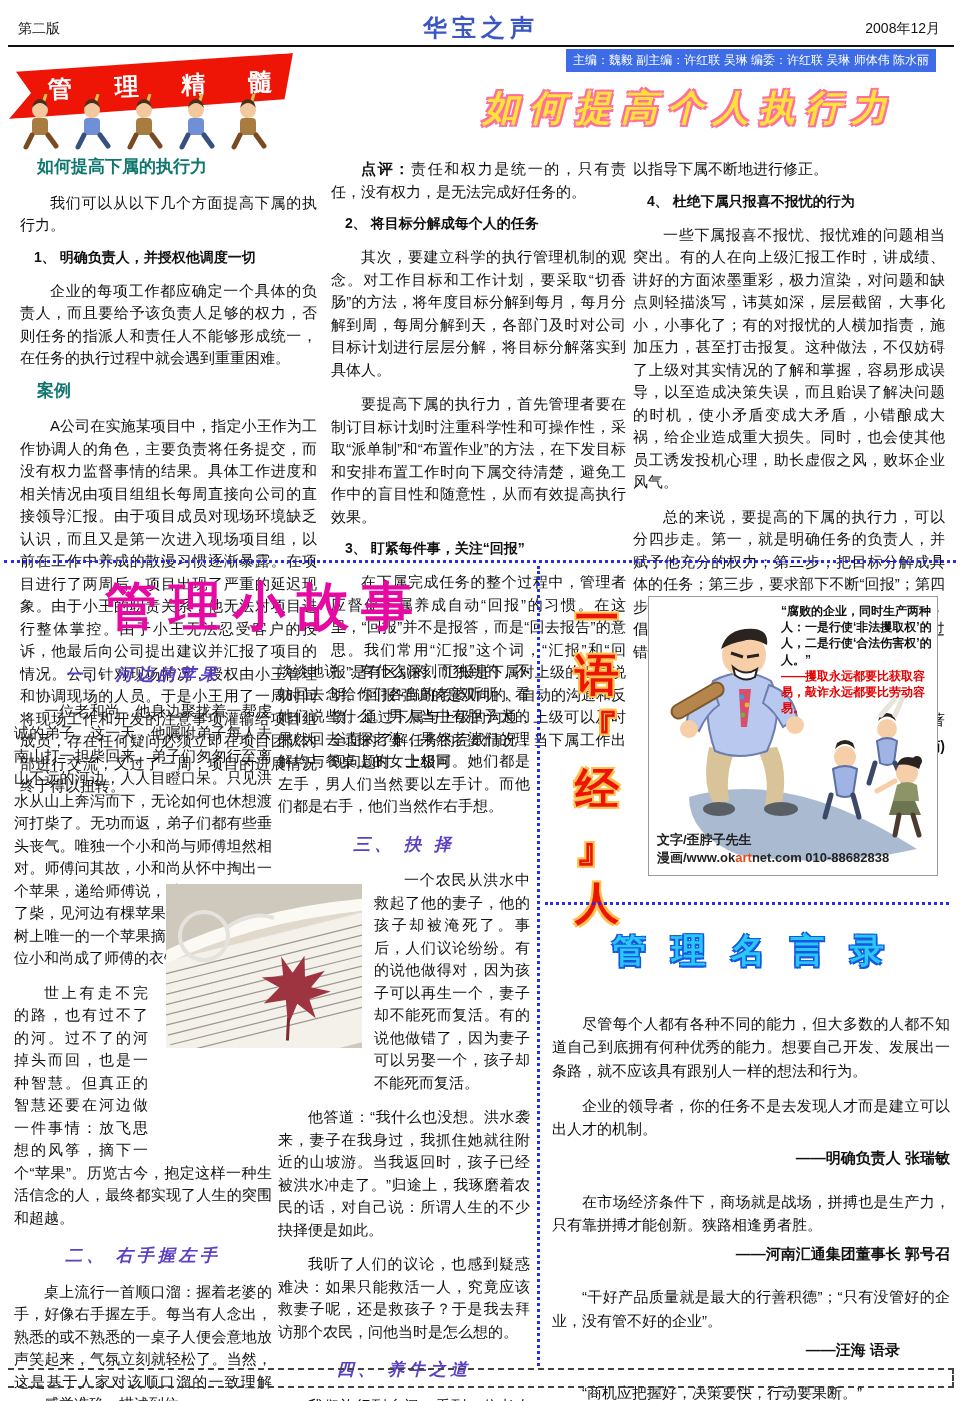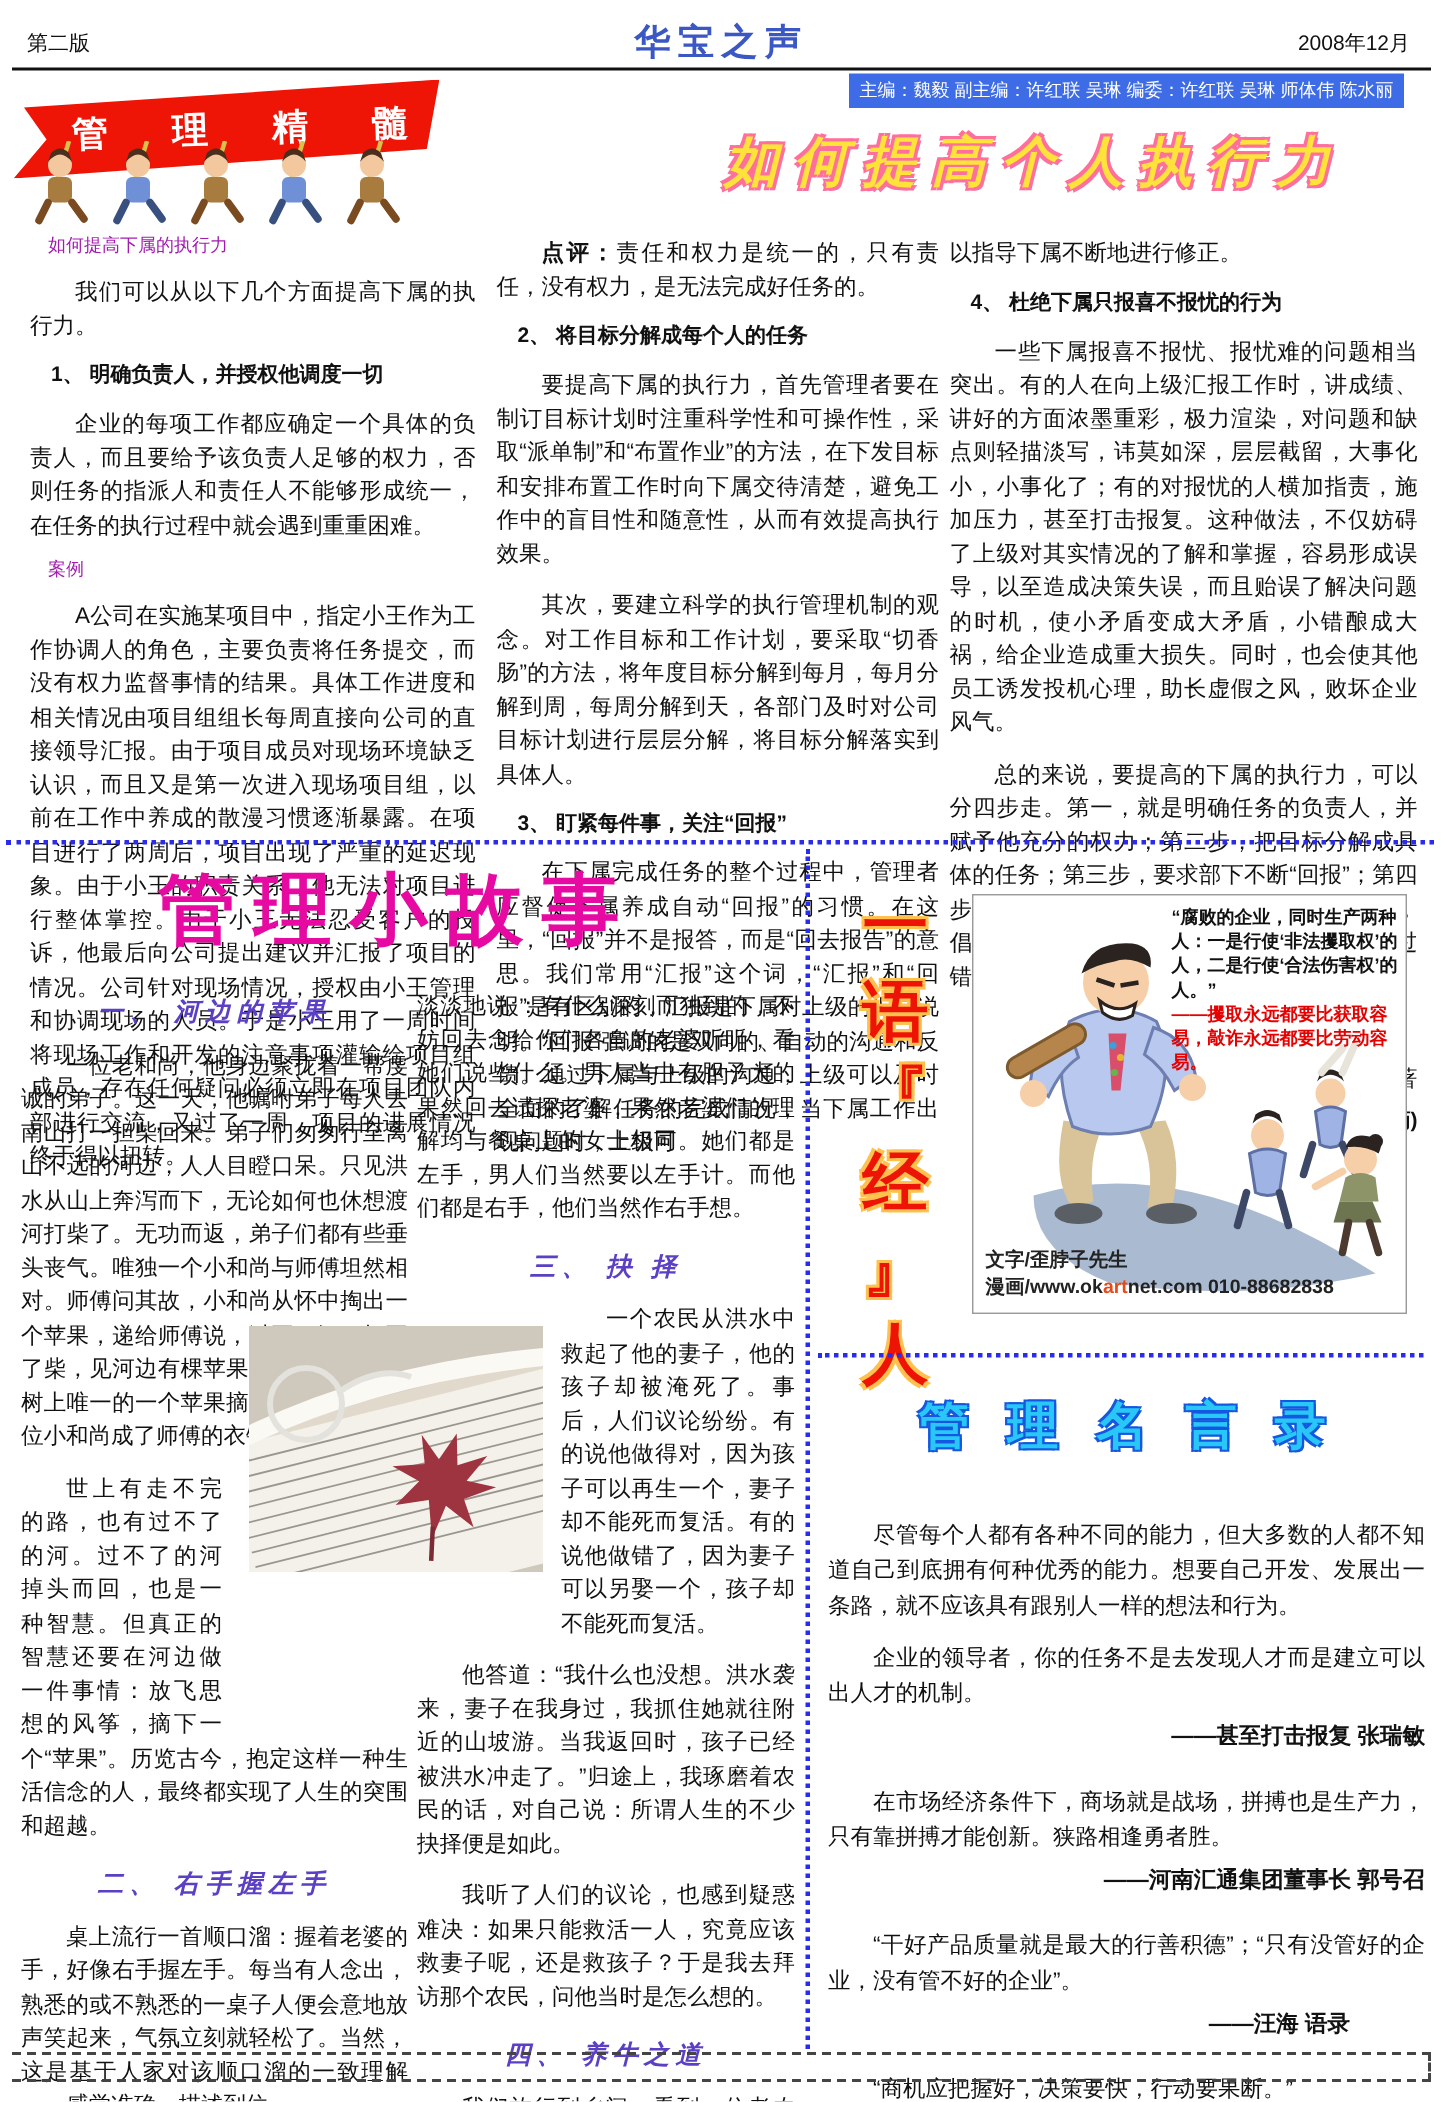--- a/index.html
+++ b/index.html
@@ -29,21 +29,21 @@
             font-style:italic;letter-spacing:10px;color:#ffe23a;
             text-shadow:2px 2px 0 #ff6f9c,-2px -2px 0 #ff6f9c,2px -2px 0 #ff6f9c,-2px 2px 0 #ff6f9c;}
 
   
   .col{font-size:15px;line-height:1.5;text-align:justify;}
   .col1{left:20px;top:146px;width:297px;}
   .col2{left:331px;top:146px;width:295px;}
   .col3{left:633px;top:146px;width:312px;}
   .para{text-indent:2em;margin:12px 0 6px 0;}
   .subhead{font-weight:bold;font-size:14px;margin:10px 0 8px 0;text-indent:1em;}
-  .red-b{color:#a21caf;font-weight:normal;font-size:12px;margin:8px 0 6px 0;text-indent:1em;}
+  .red-b{color:#0f766e;font-weight:bold;font-size:17px;margin:8px 0 6px 0;text-indent:1em;}
   .lead-b{font-weight:bold;}
   .src-line{text-align:right;margin-top:46px;font-size:15px;}
   .credit-b{text-align:right;font-weight:bold;font-size:14px;margin-top:4px;}
 
   
   .hsep1{left:4px;top:560px;width:952px;border-top:3px dotted #2b2bee;}
   .vsep{left:537px;top:566px;height:800px;border-left:3px dotted #2b2bee;}
   .hsep2{left:545px;top:902px;width:404px;border-top:3px dotted #2b2bee;}
   .dash1{left:8px;top:1368px;width:946px;border-top:2px dashed #444;}
   .dash2{left:8px;top:1386px;width:946px;border-top:2px dashed #444;}
@@ -147,22 +147,22 @@
     <p class="para">我们可以从以下几个方面提高下属的执行力。</p>
     <div class="subhead">1、 明确负责人，并授权他调度一切</div>
     <p class="para">企业的每项工作都应确定一个具体的负责人，而且要给予该负责人足够的权力，否则任务的指派人和责任人不能够形成统一，在任务的执行过程中就会遇到重重困难。</p>
     <div class="red-b">案例</div>
     <p class="para">A公司在实施某项目中，指定小王作为工作协调人的角色，主要负责将任务提交，而没有权力监督事情的结果。具体工作进度和相关情况由项目组组长每周直接向公司的直接领导汇报。由于项目成员对现场环境缺乏认识，而且又是第一次进入现场项目组，以前在工作中养成的散漫习惯逐渐暴露。在项目进行了两周后，项目出现了严重的延迟现象。由于小王的职责关系，他无法对项目进行整体掌控。由于小王无法忍受客户的投诉，他最后向公司提出建议并汇报了项目的情况。公司针对现场情况，授权由小王管理和协调现场的人员。于是小王用了一周时间将现场工作和开发的注意事项灌输给项目组成员，存在任何疑问必须立即在项目团队内部进行交流，又过了一周，项目的进展情况终于得以扭转。</p>
   </div>
 
   <div class="abs col col2">
     <p class="para"><span class="lead-b">点评：</span><span>责任和权力是统一的，只有责任，没有权力，是无法完成好任务的。</span></p>
     <div class="subhead">2、 将目标分解成每个人的任务</div>
+    <p class="para">其次，要建立科学的执行管理机制的观念。对工作目标和工作计划，要采取“切香肠”的方法，将年度目标分解到每月，每月分解到周，每周分解到天，各部门及时对公司目标计划进行层层分解，将目标分解落实到具体人。</p>
     <p class="para">要提高下属的执行力，首先管理者要在制订目标计划时注重科学性和可操作性，采取“派单制”和“布置作业”的方法，在下发目标和安排布置工作时向下属交待清楚，避免工作中的盲目性和随意性，从而有效提高执行效果。</p>
-    <p class="para">其次，要建立科学的执行管理机制的观念。对工作目标和工作计划，要采取“切香肠”的方法，将年度目标分解到每月，每月分解到周，每周分解到天，各部门及时对公司目标计划进行层层分解，将目标分解落实到具体人。</p>
     <div class="subhead">3、 盯紧每件事，关注“回报”</div>
     <p class="para">在下属完成任务的整个过程中，管理者应督促下属养成自动“回报”的习惯。在这里，“回报”并不是报答，而是“回去报告”的意思。我们常用“汇报”这个词，“汇报”和“回报”是有区别的，汇报是下属对上级的汇总说明。“回报”强调的是双向的、自动的沟通和反馈。通过下属与上级的沟通，上级可以及时全面的了解任务的完成情况，当下属工作出现问题时，上级可</p>
   </div>
 
   <div class="abs col col3">
     <p class="para" style="text-indent:0;">以指导下属不断地进行修正。</p>
     <div class="subhead">4、 杜绝下属只报喜不报忧的行为</div>
     <p class="para">一些下属报喜不报忧、报忧难的问题相当突出。有的人在向上级汇报工作时，讲成绩、讲好的方面浓墨重彩，极力渲染，对问题和缺点则轻描淡写，讳莫如深，层层截留，大事化小，小事化了；有的对报忧的人横加指责，施加压力，甚至打击报复。这种做法，不仅妨碍了上级对其实情况的了解和掌握，容易形成误导，以至造成决策失误，而且贻误了解决问题的时机，使小矛盾变成大矛盾，小错酿成大祸，给企业造成重大损失。同时，也会使其他员工诱发投机心理，助长虚假之风，败坏企业风气。</p>
     <p class="para">总的来说，要提高的下属的执行力，可以分四步走。第一，就是明确任务的负责人，并赋予他充分的权力；第二步，把目标分解成具体的任务；第三步，要求部下不断“回报”；第四步，采取措施避免下属只报喜不报忧的行为，倡导下属尽量地检讨疏失、检讨损害、检讨过错，弄清问题的真相。</p>
     <div class="src-line">——转载自《赢在执行》余世维著</div>
@@ -288,21 +288,21 @@
       <div><span>漫画/www.ok</span><span class="artred">art</span><span>net.com  010-88682838</span></div>
     </div>
   </div>
 
   <div class="abs hsep2"></div>
 
   <div class="abs quotes-title">管 理 名 言 录</div>
   <div class="abs quotes">
     <p class="para">尽管每个人都有各种不同的能力，但大多数的人都不知道自己到底拥有何种优秀的能力。想要自己开发、发展出一条路，就不应该具有跟别人一样的想法和行为。</p>
     <p class="para">企业的领导者，你的任务不是去发现人才而是建立可以出人才的机制。</p>
-    <div class="q-attr">——甚至打击报复 张瑞敏</div>
+    <div class="q-attr">——明确负责人 张瑞敏</div>
     <p class="para">在市场经济条件下，商场就是战场，拼搏也是生产力，只有靠拼搏才能创新。狭路相逢勇者胜。</p>
     <div class="q-attr">——河南汇通集团董事长 郭号召</div>
     <p class="para">“干好产品质量就是最大的行善积德”；“只有没管好的企业，没有管不好的企业”。</p>
     <div class="q-attr" style="padding-right:50px;">——汪海 语录</div>
     <p class="para">“商机应把握好，决策要快，行动要果断。”</p>
     <div class="q-attr center">——上海汽车工业（集团）总公司总裁 胡茂元</div>
 
   </div>
 
   <div class="abs dash1"></div>

